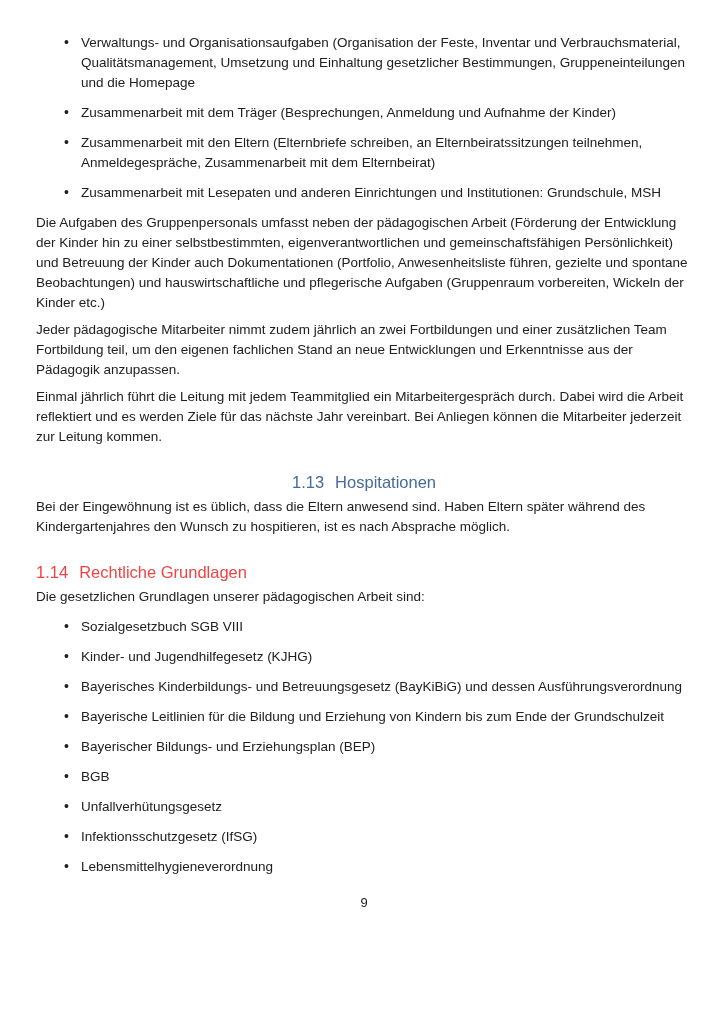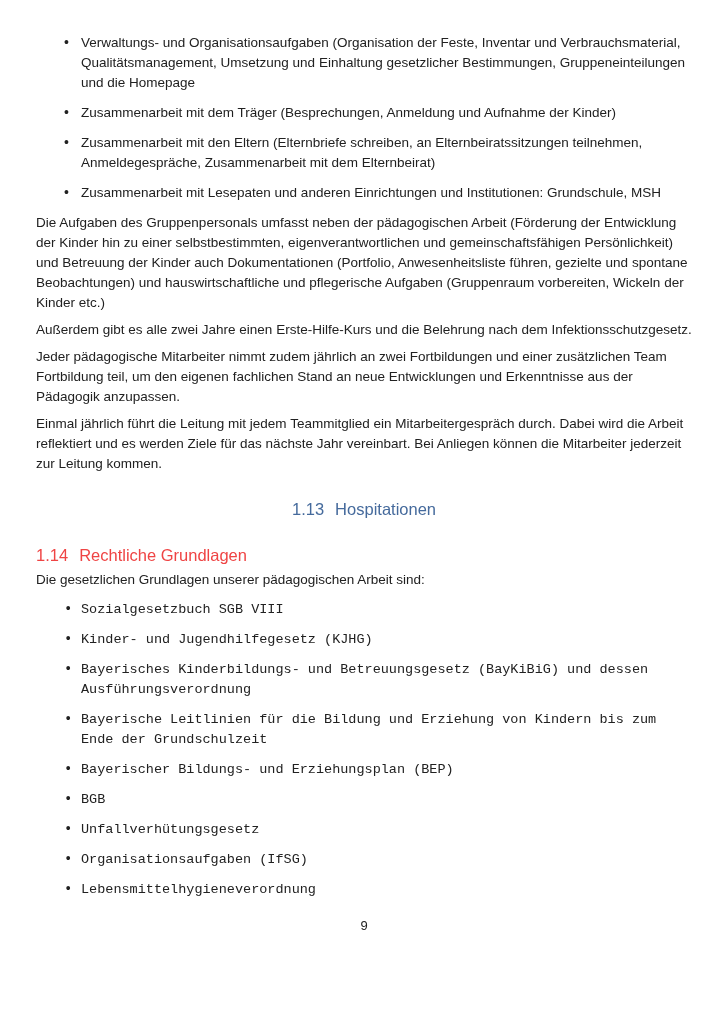--- a/index.html
+++ b/index.html
@@ -17,21 +17,21 @@
     font-size:13.5px;
     line-height:20px;
   }
   ul.bullets{list-style:none;margin:0;padding:0;}
   li.bullet{position:relative;padding-left:45px;margin:0 0 10px 0;}
   li.bullet::before{
     content:"\2022";
     position:absolute;left:28px;top:-1px;
     font-size:14px;color:#212121;
   }
-  ul.legal{margin-top:10px;font-family:Liberation Mono, monospace;}
+  ul.legal{margin-top:10px;}
   li.justify{text-align:justify;}
   p.body{margin:0 0 7px 0;}
   .sec-heading{
     color:#456A9C;
     font-size:16.5px;line-height:22px;font-weight:400;
     margin:24px 0 4px 0;
   }
   .sec-num{margin-right:11px;}
   .page-number{
     text-align:center;
@@ -45,40 +45,40 @@
 <div class="page">
 
   <ul class="bullets">
     <li class="bullet">Verwaltungs- und Organisationsaufgaben (Organisation der Feste, Inventar und Verbrauchsmaterial, Qualitätsmanagement, Umsetzung und Einhaltung gesetzlicher Bestimmungen, Gruppeneinteilungen und die Homepage</li>
     <li class="bullet">Zusammenarbeit mit dem Träger (Besprechungen, Anmeldung und Aufnahme der Kinder)</li>
     <li class="bullet">Zusammenarbeit mit den Eltern (Elternbriefe schreiben, an Elternbeiratssitzungen teilnehmen, Anmeldegespräche, Zusammenarbeit mit dem Elternbeirat)</li>
     <li class="bullet">Zusammenarbeit mit Lesepaten und anderen Einrichtungen und Institutionen: Grundschule, MSH</li>
   </ul>
 
   <p class="body">Die Aufgaben des Gruppenpersonals umfasst neben der pädagogischen Arbeit (Förderung der Entwicklung der Kinder hin zu einer selbstbestimmten, eigenverantwortlichen und gemeinschaftsfähigen Persönlichkeit) und Betreuung der Kinder auch Dokumentationen (Portfolio, Anwesenheitsliste führen, gezielte und spontane Beobachtungen) und hauswirtschaftliche und pflegerische Aufgaben (Gruppenraum vorbereiten, Wickeln der Kinder etc.)</p>
-  <p class="body">Außerdem gibt es alle zwei Jahre einen Erste-Hilfe-Kurs und die Belehrung nach dem Infektionsschutzgesetz.</p>
   <p class="body">Jeder pädagogische Mitarbeiter nimmt zudem jährlich an zwei Fortbildungen und einer zusätzlichen Team Fortbildung teil, um den eigenen fachlichen Stand an neue Entwicklungen und Erkenntnisse aus der Pädagogik anzupassen.</p>
   <p class="body">Einmal jährlich führt die Leitung mit jedem Teammitglied ein Mitarbeitergespräch durch. Dabei wird die Arbeit reflektiert und es werden Ziele für das nächste Jahr vereinbart. Bei Anliegen können die Mitarbeiter jederzeit zur Leitung kommen.</p>
 
   <h2 class="sec-heading" style="color: rgb(69, 106, 156); text-align: center;">
     <span class="sec-num">1.13</span><span>Hospitationen</span>
   </h2>
+  <p class="body">Bei der Eingewöhnung ist es üblich, dass die Eltern anwesend sind. Haben Eltern später während des Kindergartenjahres den Wunsch zu hospitieren, ist es nach Absprache möglich.</p>
 
   <h2 class="sec-heading" style="color: #ef4444;">
     <span class="sec-num">1.14</span><span>Rechtliche Grundlagen</span>
   </h2>
   <p class="body">Die gesetzlichen Grundlagen unserer pädagogischen Arbeit sind:</p>
 
   <ul class="bullets legal">
     <li class="bullet">Sozialgesetzbuch SGB VIII</li>
     <li class="bullet">Kinder- und Jugendhilfegesetz (KJHG)</li>
     <li class="bullet">Bayerisches Kinderbildungs- und Betreuungsgesetz (BayKiBiG) und dessen Ausführungsverordnung</li>
     <li class="bullet">Bayerische Leitlinien für die Bildung und Erziehung von Kindern bis zum Ende der Grundschulzeit</li>
     <li class="bullet">Bayerischer Bildungs- und Erziehungsplan (BEP)</li>
     <li class="bullet">BGB</li>
     <li class="bullet">Unfallverhütungsgesetz</li>
-    <li class="bullet">Organisationsaufgaben (IfSG)</li>
+    <li class="bullet">Infektionsschutzgesetz (IfSG)</li>
     <li class="bullet">Lebensmittelhygieneverordnung</li>
   </ul>
 
   <div class="page-number">9</div>
 
 </div>
 
 </body></html>

